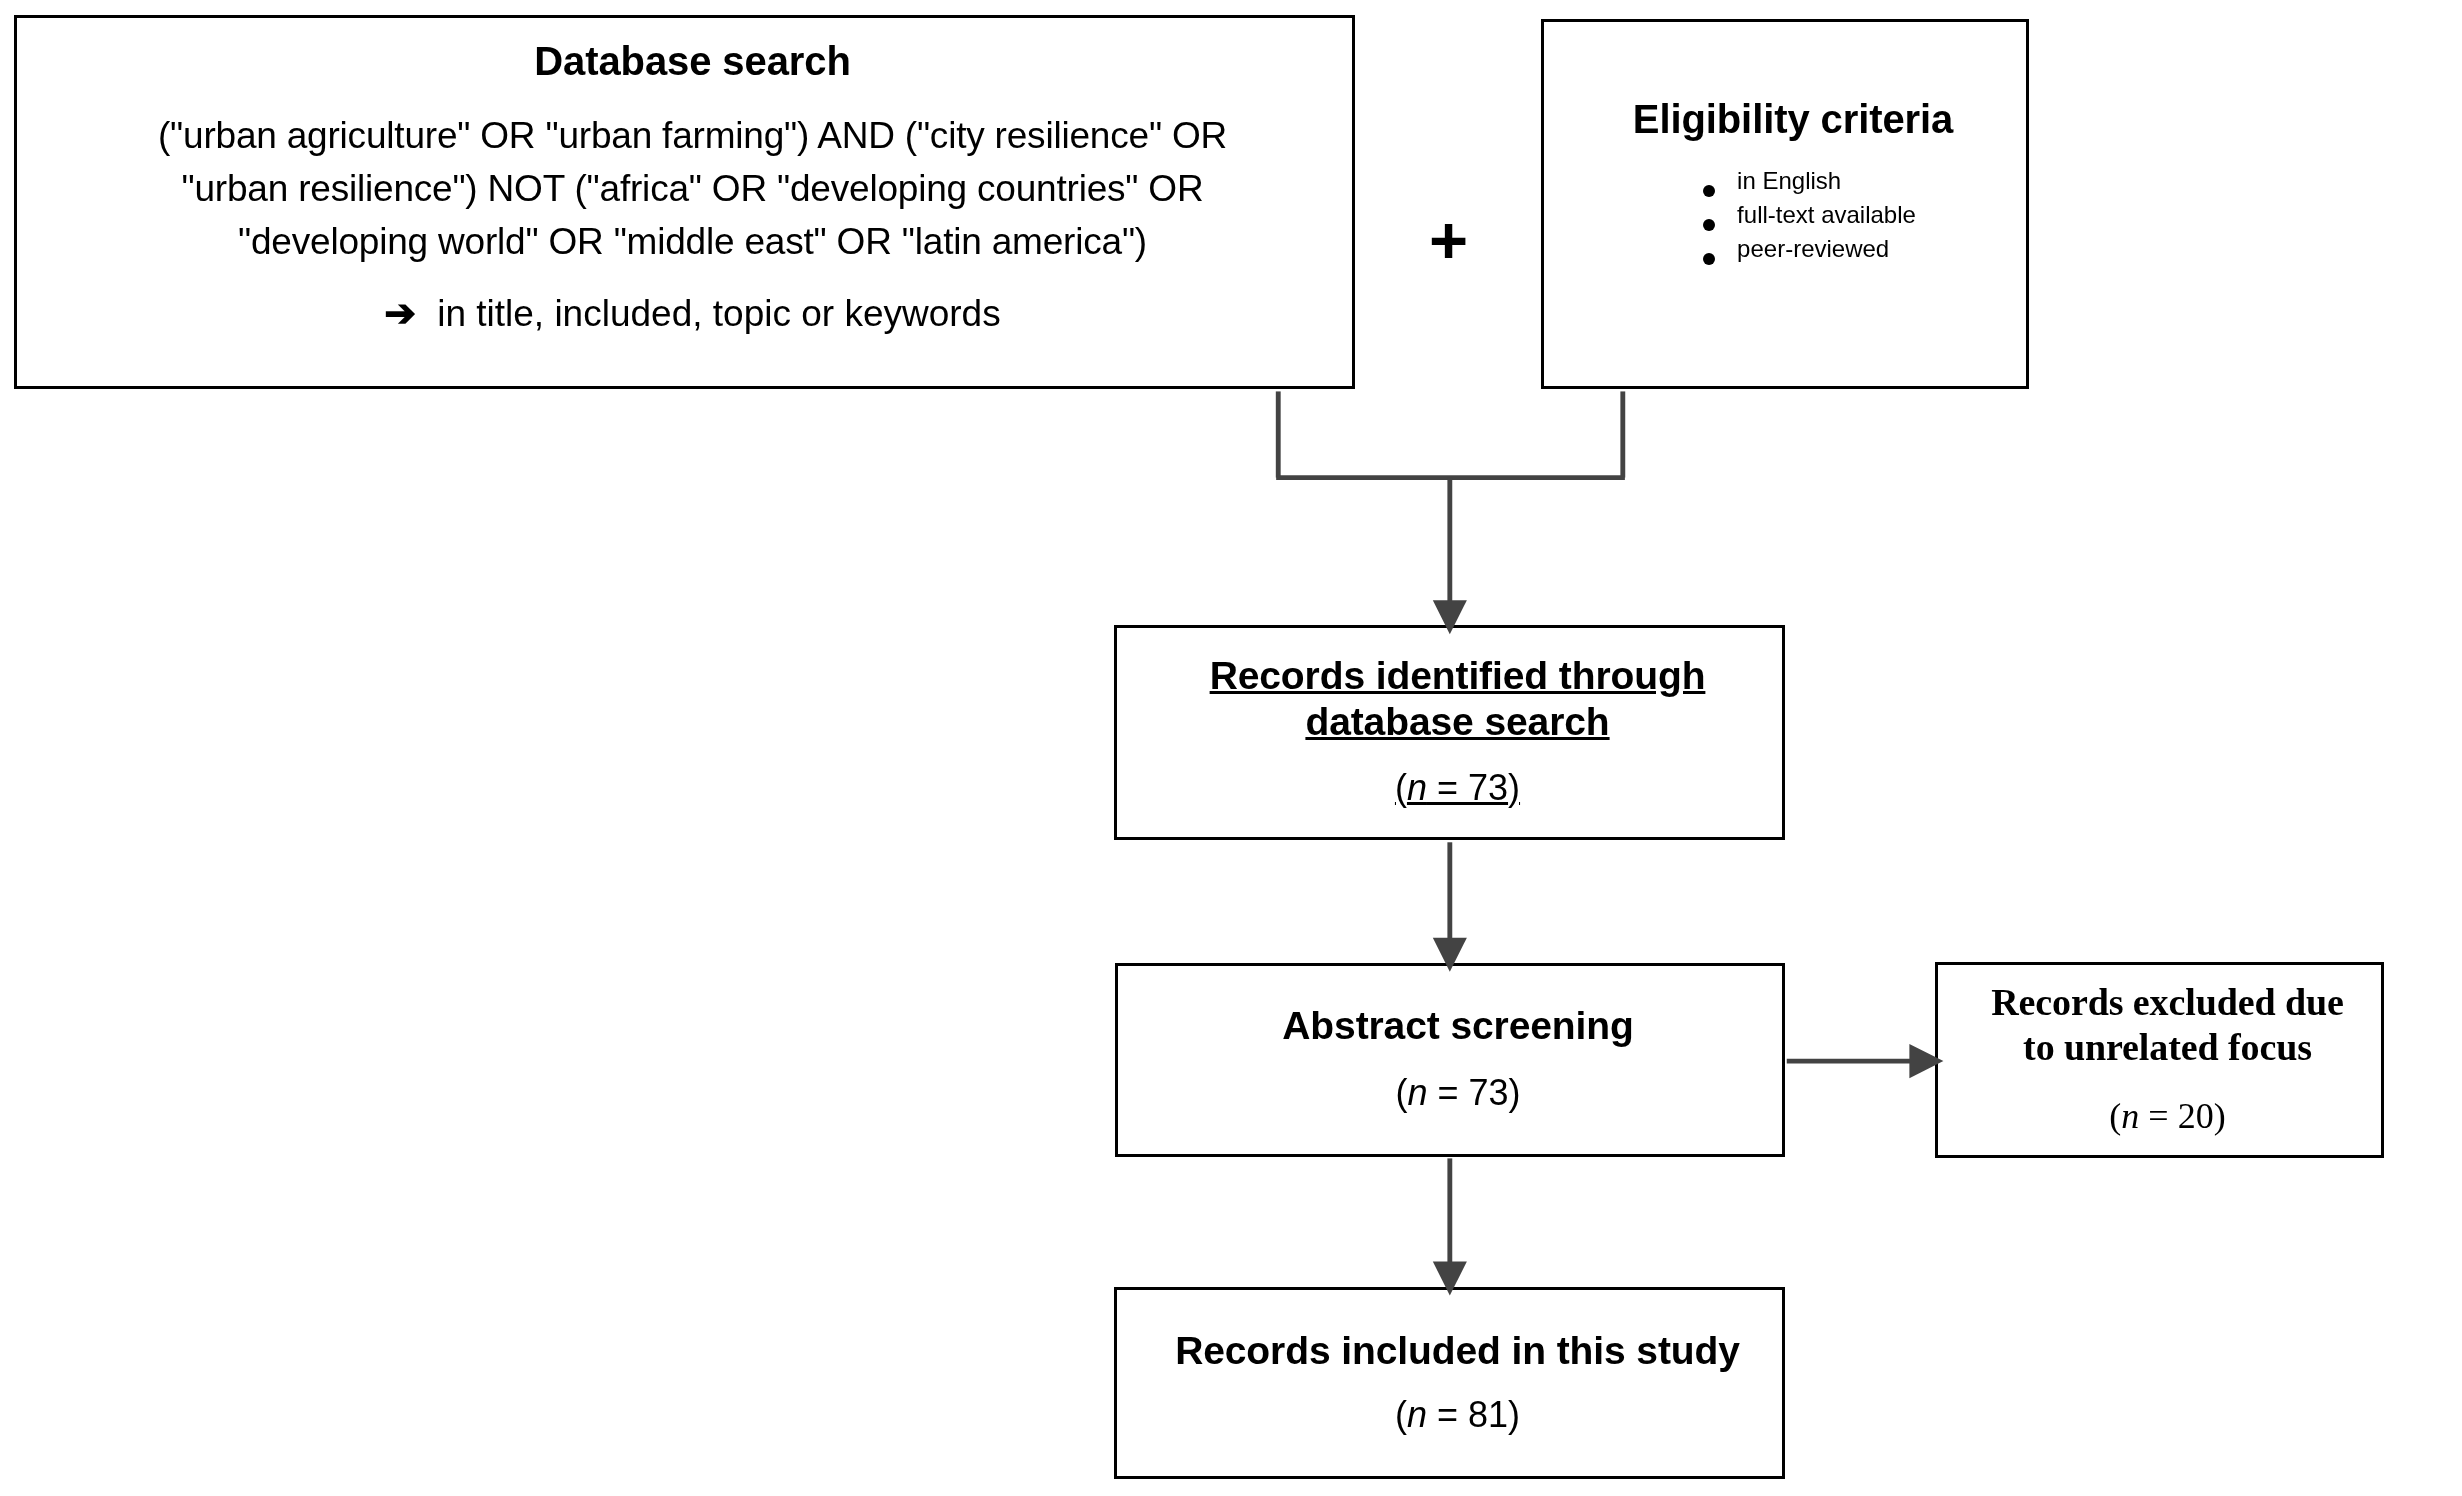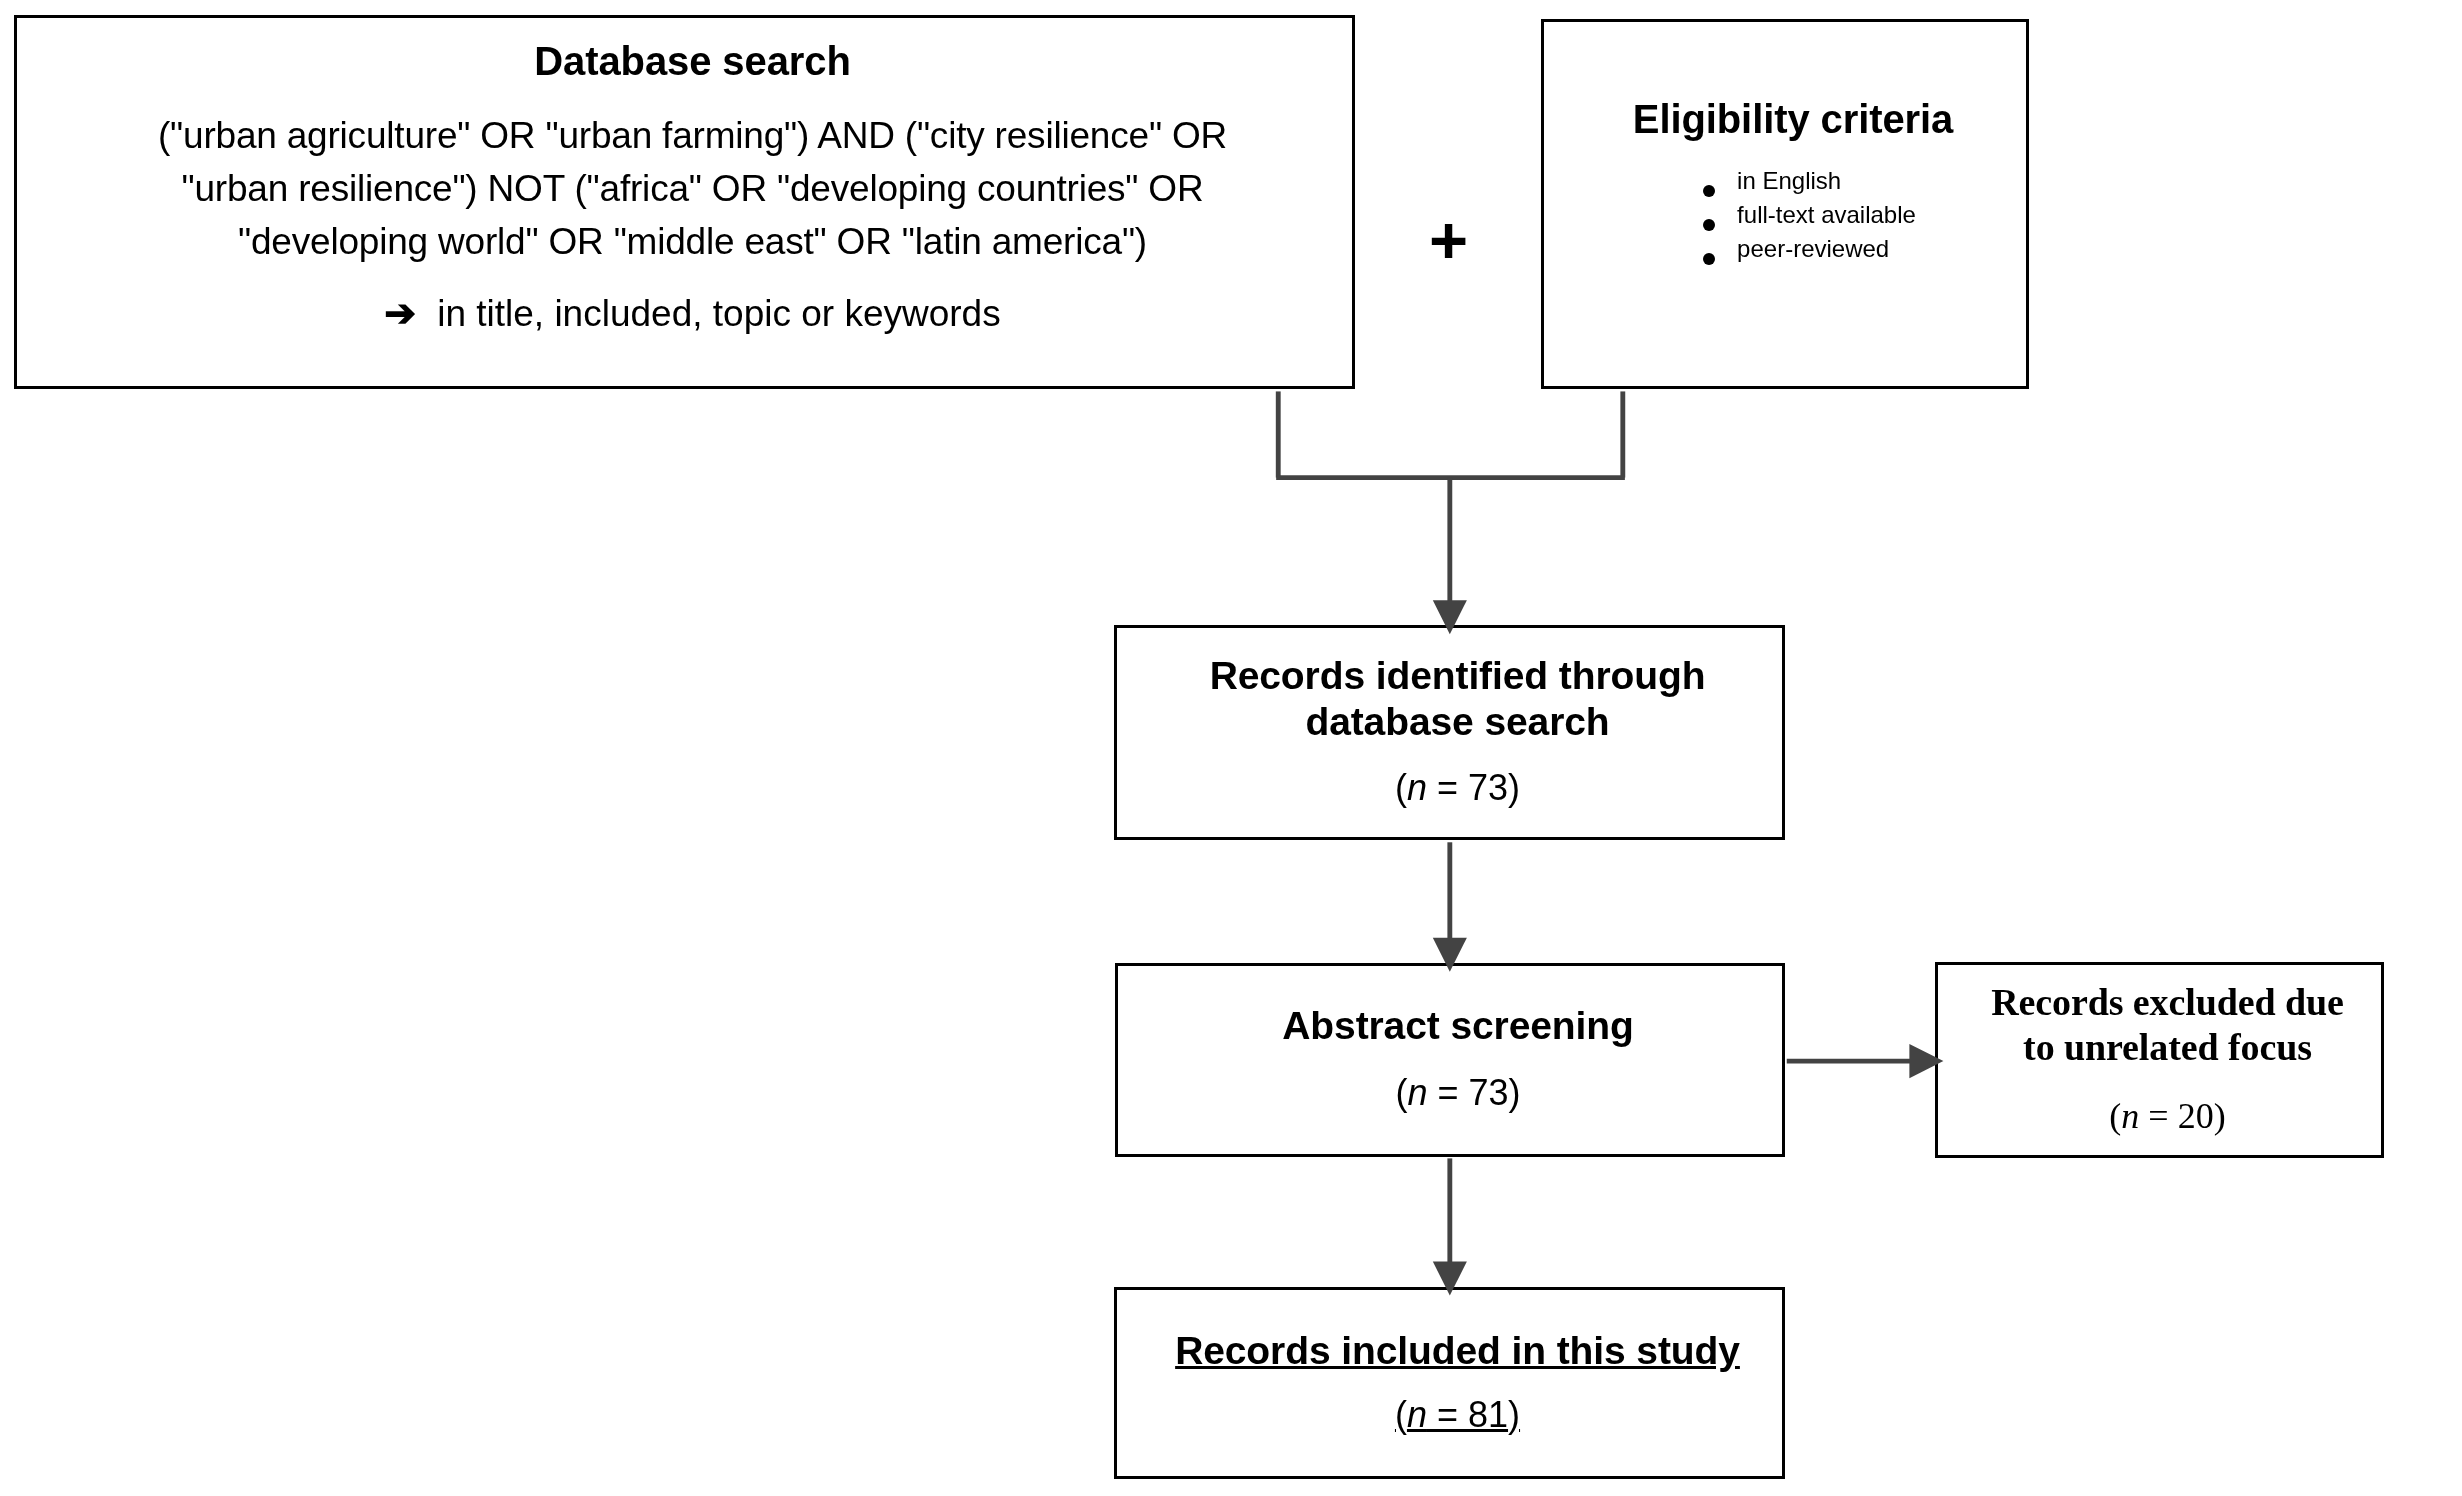--- a/index.html
+++ b/index.html
@@ -139,40 +139,40 @@
     color: #000;
     font-family: "Liberation Sans", sans-serif;
   }
 
   
   #records-identified-box {
     left: 1114px;
     top: 625px;
     width: 671px;
     height: 215px;
+    text-decoration: underline;
   }
   #abstract-screening-box {
     left: 1115px;
     top: 963px;
     width: 670px;
     height: 194px;
   }
   #records-excluded-box {
     left: 1935px;
     top: 962px;
     width: 449px;
     height: 196px;
     font-family: Liberation Serif, serif;
   }
   #records-included-box {
     left: 1114px;
     top: 1287px;
     width: 671px;
     height: 192px;
-    text-decoration: underline;
   }
   #records-identified-box .box-title { font-size: 39px; }
   #records-identified-box .n-line { margin-top: 19.5px; }
   #abstract-screening-box .n-line { margin-top: 21px; }
   #records-excluded-box .box-title { font-size: 38px; }
   #records-excluded-box .n-line { margin-top: 23.6px; }
   #records-included-box .n-line { margin-top: 18px; }
 
   
   #connectors {

